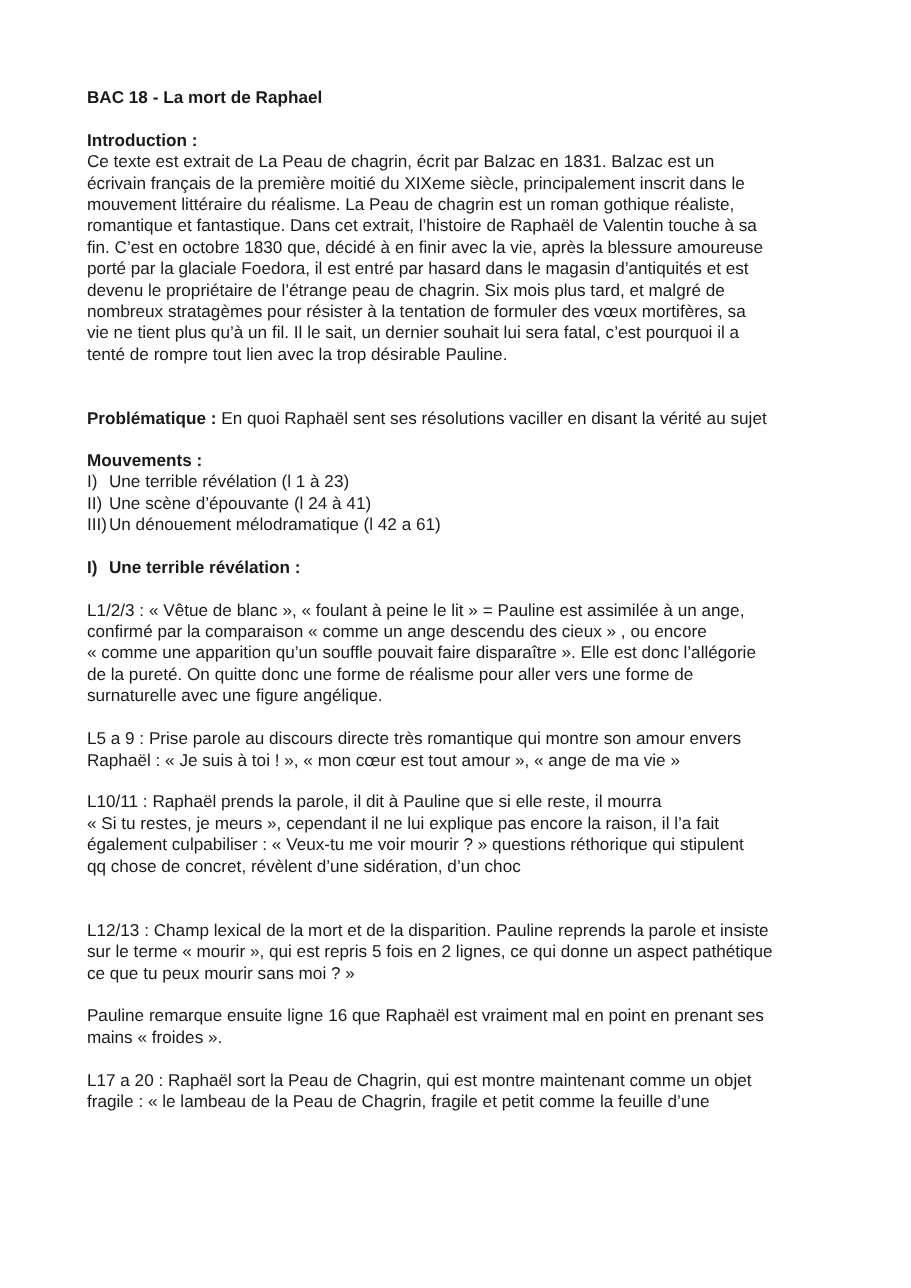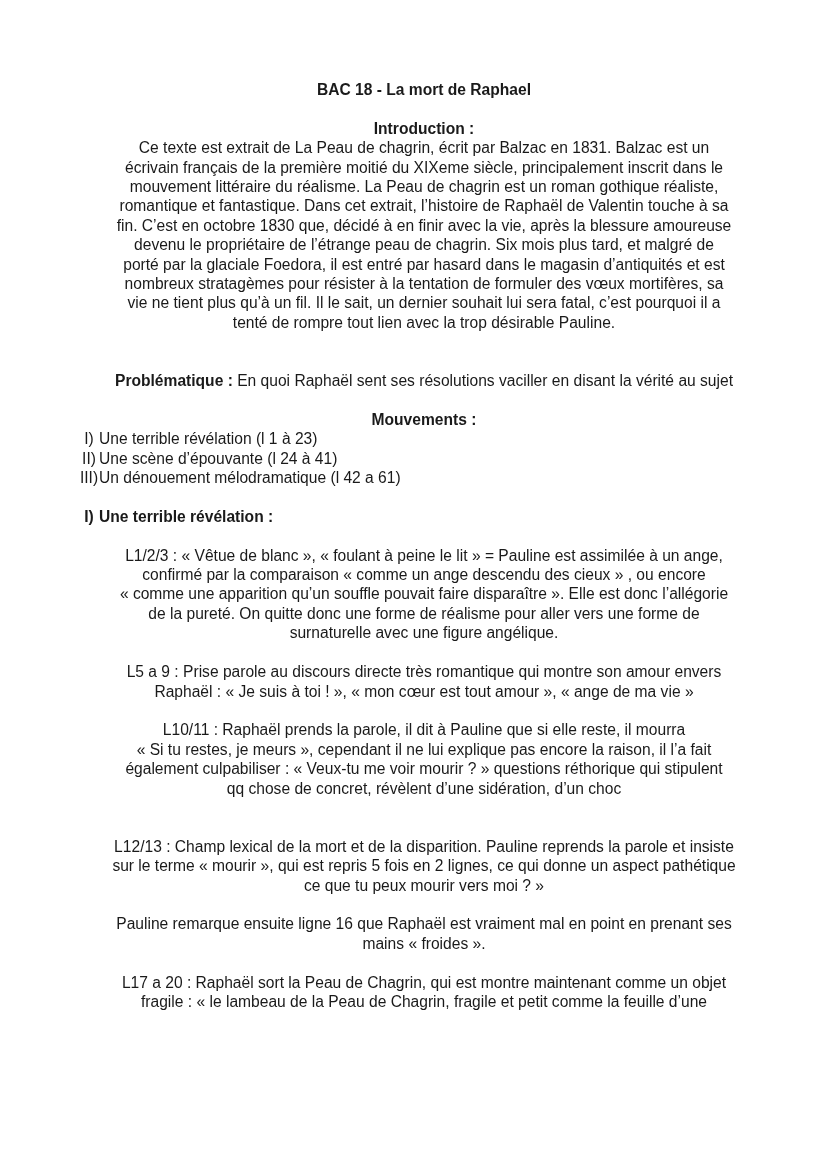--- a/index.html
+++ b/index.html
@@ -3,21 +3,21 @@
   <meta charset="utf-8">
   <style>
     html, body { margin: 0; padding: 0; background: #ffffff; }
     body {
       width: 828px; height: 1171px; position: relative; overflow: hidden;
       font-family: "Liberation Sans", sans-serif;
       color: #1a1a1a;
       font-size: 15.6px;
       line-height: 19.4px;
     }
-    .page { position: absolute; left: 79px; top: 80px; width: 690px; text-align: center; }
+    .page { position: absolute; left: 79px; top: 80px; width: 690px; }
     .title { font-weight: bold; margin: 0; }
     .gap { height: 19.4px; }
     .gap2 { height: 38.8px; }
     .bold { font-weight: bold; }
     p { margin: 0; }
     .list { margin: 0; padding: 0; list-style: none; }
     .list li { display: flex; }
     .list .num { width: 20px; flex: 0 0 20px; }
     .section-h { display: flex; font-weight: bold; }
     .section-h .num { width: 20px; flex: 0 0 20px; }
@@ -30,22 +30,22 @@
   <p class="title">BAC 18 - La mort de Raphael</p>
   <div class="gap"></div>
 
   <div>
     <p class="bold">Introduction :</p>
     <p>Ce texte est extrait de La Peau de chagrin, écrit par Balzac en 1831. Balzac est un</p>
     <p>écrivain français de la première moitié du XIXeme siècle, principalement inscrit dans le</p>
     <p>mouvement littéraire du réalisme. La Peau de chagrin est un roman gothique réaliste,</p>
     <p>romantique et fantastique. Dans cet extrait, l’histoire de Raphaël de Valentin touche à sa</p>
     <p>fin. C’est en octobre 1830 que, décidé à en finir avec la vie, après la blessure amoureuse</p>
+    <p>porté par la glaciale Foedora, il est entré par hasard dans le magasin d’antiquités et est</p>
     <p>devenu le propriétaire de l’étrange peau de chagrin. Six mois plus tard, et malgré de</p>
-    <p>porté par la glaciale Foedora, il est entré par hasard dans le magasin d’antiquités et est</p>
     <p>nombreux stratagèmes pour résister à la tentation de formuler des vœux mortifères, sa</p>
     <p>vie ne tient plus qu’à un fil. Il le sait, un dernier souhait lui sera fatal, c’est pourquoi il a</p>
     <p>tenté de rompre tout lien avec la trop désirable Pauline.</p>
   </div>
 
   <div class="gap2"></div>
 
   <div>
     <p><span class="bold">Problématique :</span><span> En quoi Raphaël sent ses résolutions vaciller en disant la vérité au sujet</span></p>
   </div>
@@ -101,21 +101,21 @@
     <p>« Si tu restes, je meurs », cependant il ne lui explique pas encore la raison, il l’a fait</p>
     <p>également culpabiliser : « Veux-tu me voir mourir ? »  questions réthorique qui stipulent</p>
     <p>qq chose de concret, révèlent d’une sidération, d’un choc</p>
   </div>
 
   <div class="gap2"></div>
 
   <div>
     <p>L12/13 : Champ lexical de la mort et de la disparition. Pauline reprends la parole et insiste</p>
     <p>sur le terme « mourir », qui est repris 5 fois en 2 lignes, ce qui donne un aspect pathétique</p>
-    <p>ce que tu peux mourir vers moi ? »</p>
+    <p>ce que tu peux mourir sans moi ? »</p>
   </div>
 
   <div class="gap"></div>
 
   <div>
     <p>Pauline remarque ensuite ligne 16 que Raphaël est vraiment mal en point en prenant ses</p>
     <p>mains « froides ».</p>
   </div>
 
   <div class="gap"></div>

